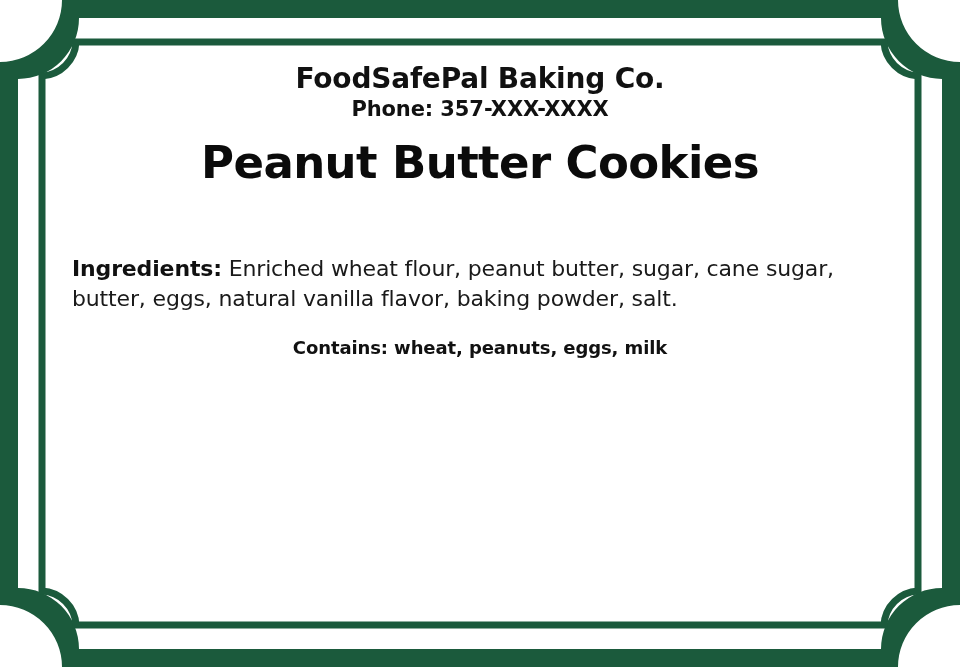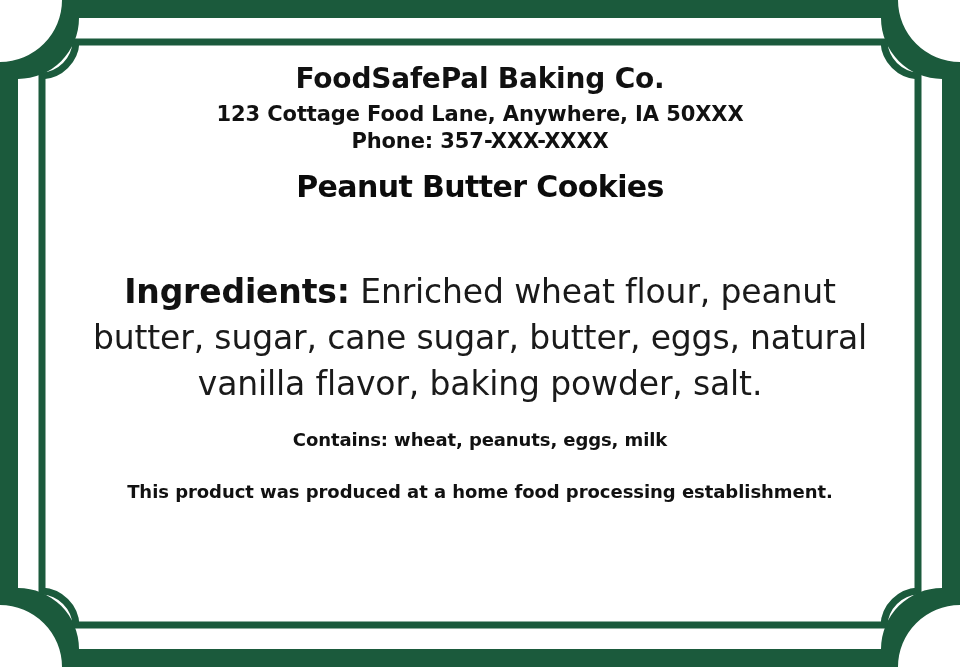--- a/index.html
+++ b/index.html
@@ -66,36 +66,36 @@
     line-height: 1.30;
     letter-spacing: -0.1px;
     margin: 0;
   }
 
   .business-address {
     margin-top: 5px;
   }
 
   .product-name {
-    font-size: 30px;
+    font-size: 45px;
     font-weight: 700;
     color: #0b0b0b;
     line-height: 1.16;
     letter-spacing: -0.6px;
     text-align: center;
     margin: 14px 0 0 0;
     width: 100%;
   }
 
   .ingredients-line {
-    font-size: 33px;
+    font-size: 22px;
     font-weight: 400;
     color: #1a1a1a;
     line-height: 1.40;
-    text-align: center;
+    text-align: left;
     width: 100%;
     margin: 64px 0 0 0;
     letter-spacing: -0.15px;
   }
 
   .ingredients-label {
     font-weight: 700;
     color: #111111;
   }
 
@@ -159,28 +159,26 @@
             L 42,76
             A 36,36 0 0 0 76,42
             Z
           "></path>
   </svg>
 
   <div class="label-content">
 
     <div class="business-block">
       <div class="business-name">FoodSafePal Baking Co.</div>
-      <div class="business-address">123 Cottage Food Lane, Anywhere, IA 50XXX</div>
       <div class="business-phone">Phone: 357-XXX-XXXX</div>
     </div>
 
     <div class="product-name">Peanut Butter Cookies</div>
 
     <p class="ingredients-line">
       <span class="ingredients-label">Ingredients:</span><span> Enriched wheat flour, peanut butter, sugar, cane sugar, butter, eggs, natural vanilla flavor, baking powder, salt.</span>
     </p>
 
     <p class="allergen-line">Contains: wheat, peanuts, eggs, milk</p>
 
-    <p class="disclaimer-line">This product was produced at a home food processing establishment.</p>
 
   </div>
 </div>
 
 </body></html>

